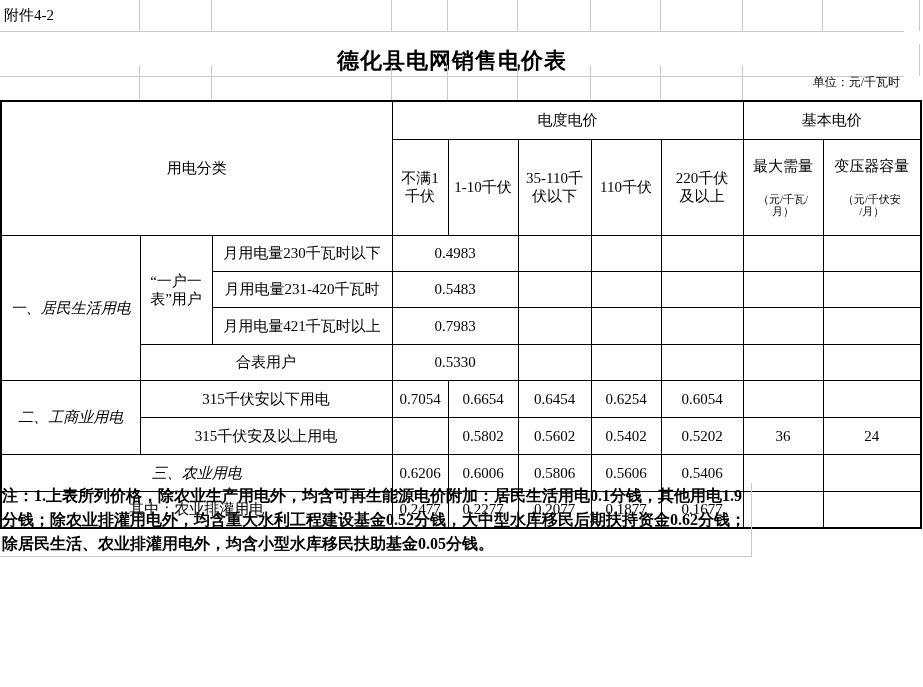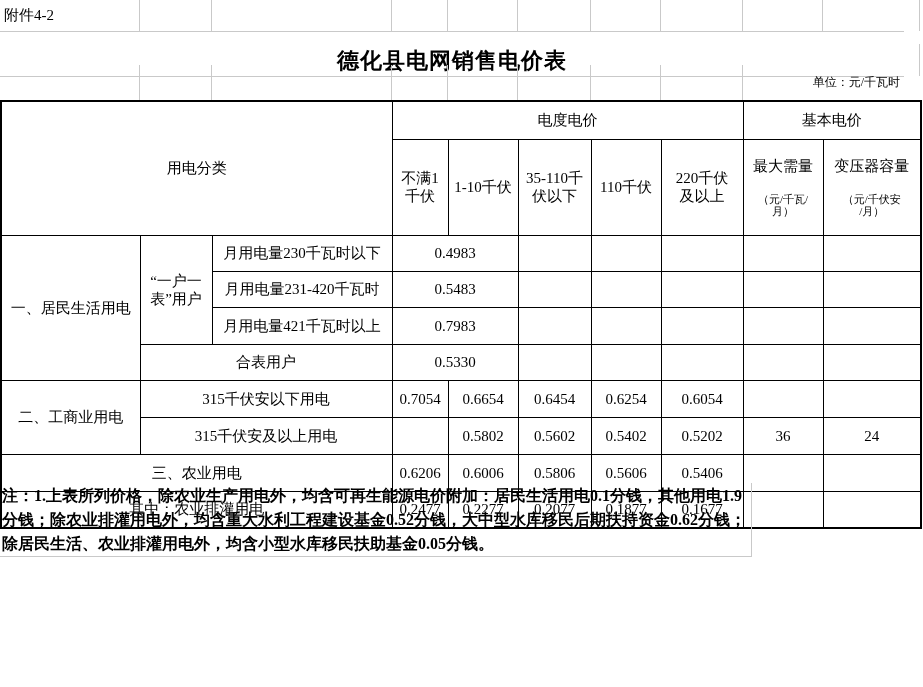--- a/index.html
+++ b/index.html
@@ -13,21 +13,21 @@
   .row-unit{top:65px;height:35px;font-size:12px;line-height:34px;text-align:right;padding-right:4px;}
   .vline{position:absolute;top:0;bottom:0;width:1px;background:#c9c9c9;}
   table.price{
     position:absolute;top:100px;left:0;width:921px;height:383px;
     border-collapse:collapse;table-layout:fixed;border:2px solid #000;
   }
   table.price td{
     border:1px solid #000;text-align:center;vertical-align:middle;
     font-size:15px;padding:0;white-space:pre-line;overflow:hidden;line-height:18px;
   }
-  td.left{text-align:left;padding-left:6px;}
+  td.left{text-align:left;padding-left:6px;font-style:italic;}
   td.ind{text-align:left;padding-left:17px;}
   td.ind2{text-align:left;padding-left:34px;}
   .head-sub{display:block;font-size:11px;line-height:12px;white-space:pre-line;}
   .head-main{display:block;line-height:17px;white-space:pre-line;}
   .notes{position:absolute;top:483px;left:0;width:920px;}
   .note{
     box-sizing:border-box;width:752px;border-bottom:1px solid #c9c9c9;border-right:1px solid #c9c9c9;
     font-size:16px;padding:1px 2px 0 2px;overflow:hidden;word-break:break-all;text-align:left;font-weight:bold;
   }
   .note-1{height:74px;line-height:24px;}

